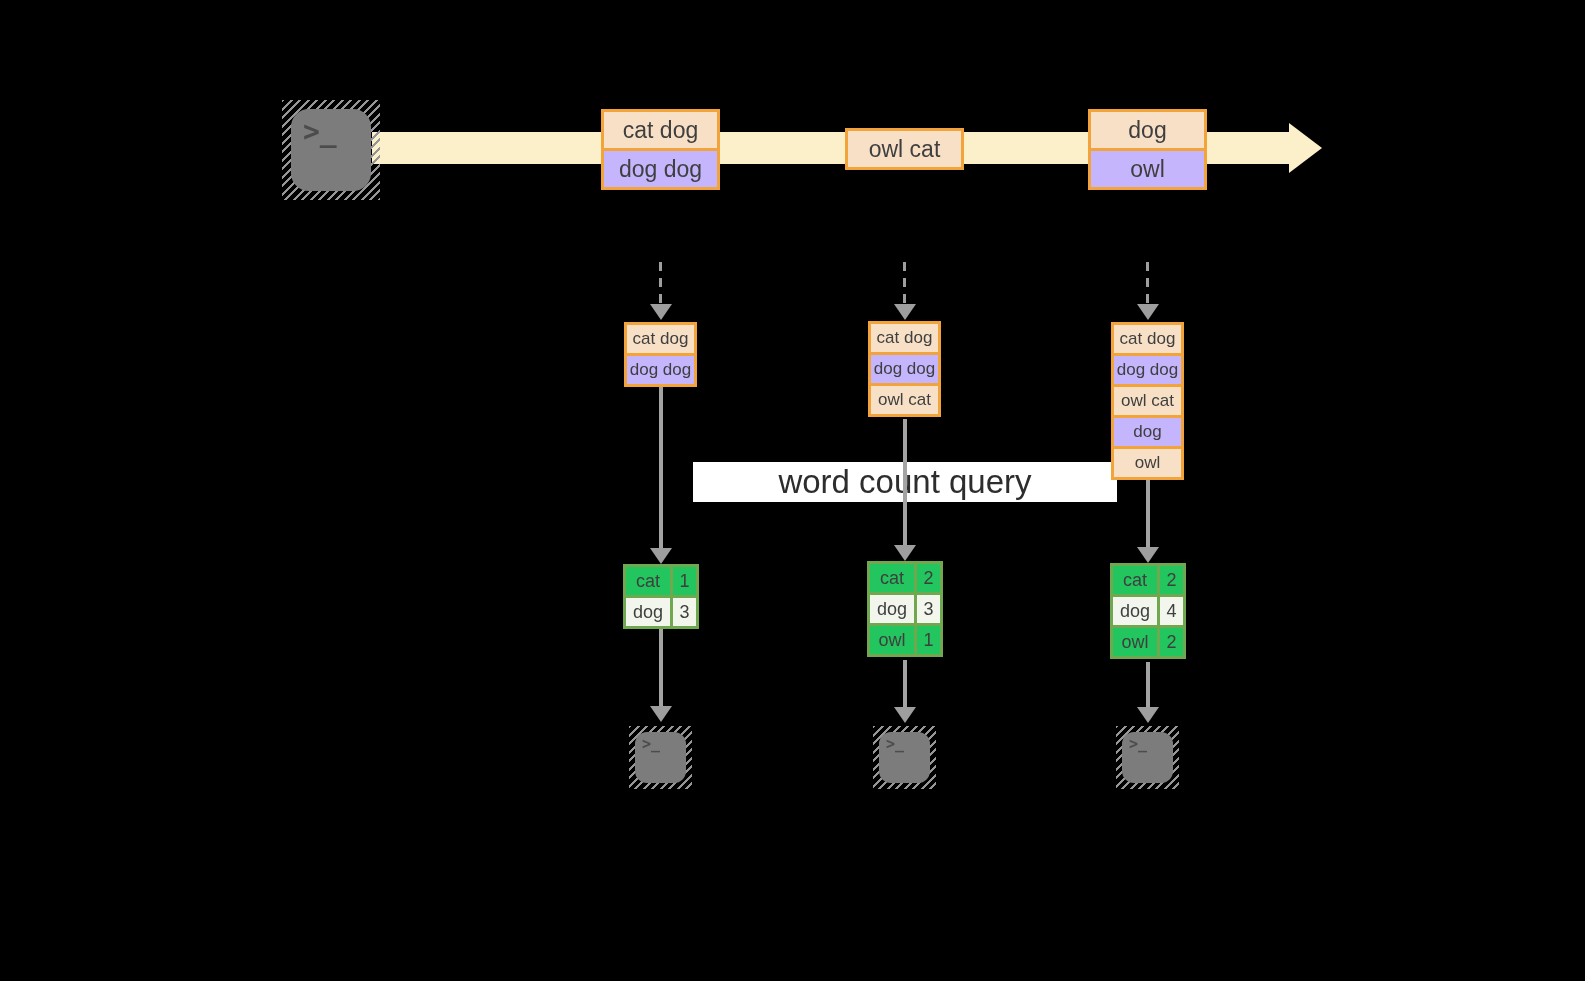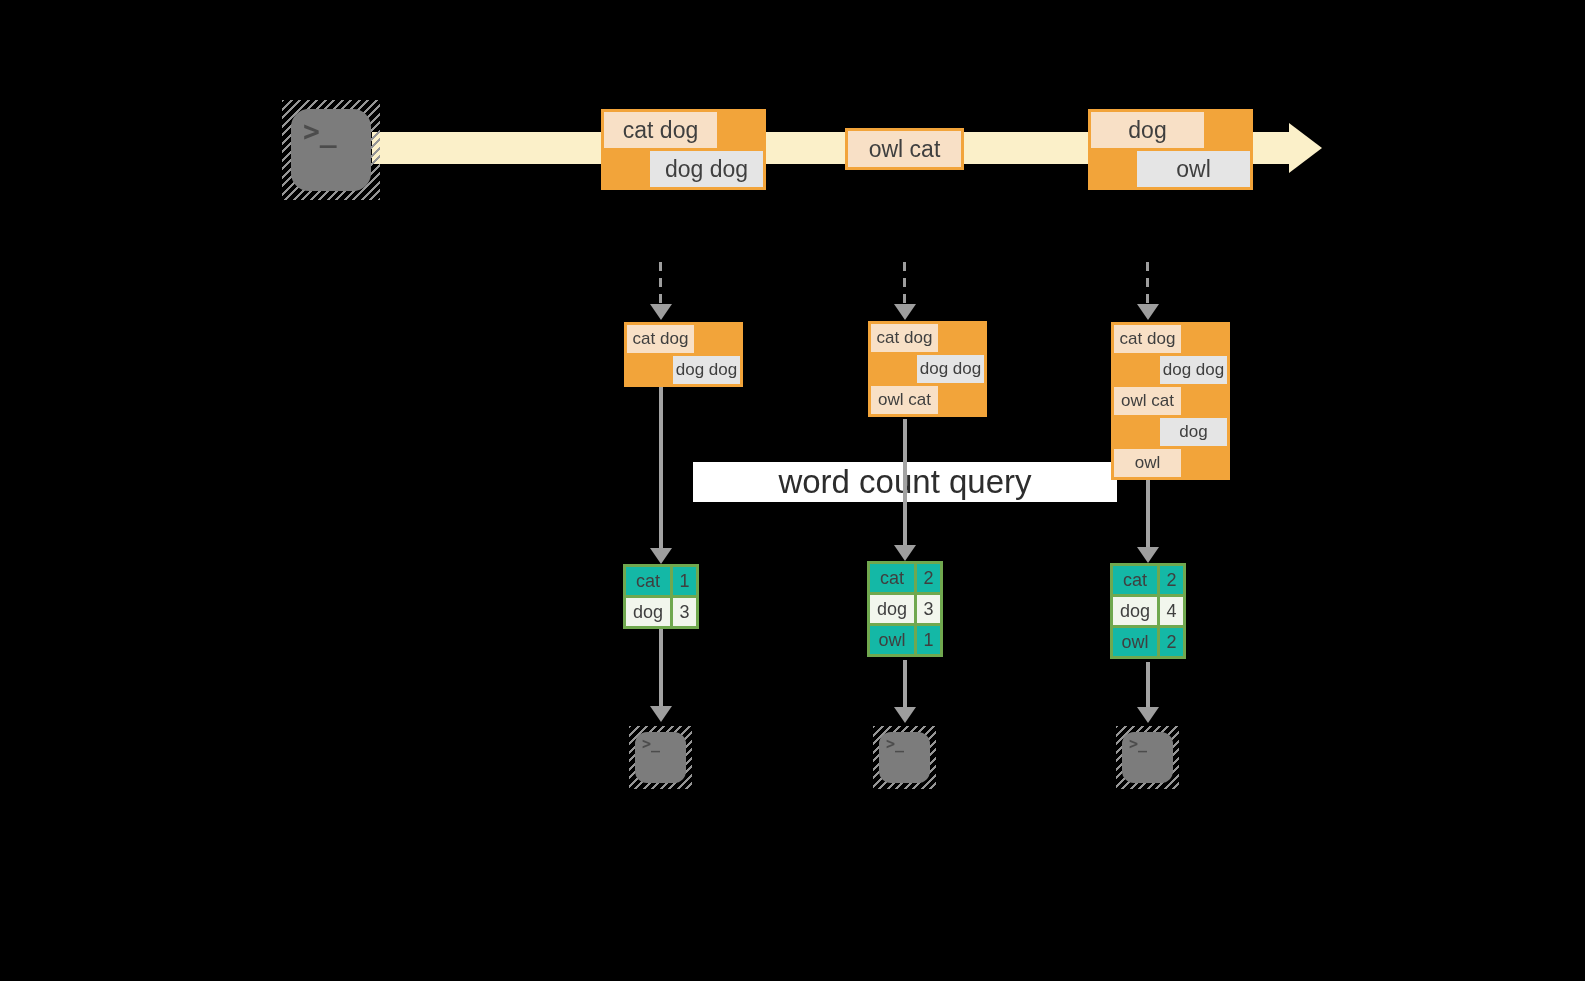--- a/index.html
+++ b/index.html
@@ -25,37 +25,37 @@
     font-weight:bold; color:#4C4C4C; }
   .big .term-glyph { font-size:28px; left:12px; top:6px; }
   .small .term-glyph { font-size:15px; left:7px; top:3px; }
   
   .obox { position:absolute; z-index:3; background:#F2A43A; padding:3px;
     display:flex; flex-direction:column; gap:3px; }
   .ocell { text-align:center; color:#3F3F3F; }
   .stream-cell { width:113px; height:36px; line-height:36px; font-size:23px; }
   .acc-cell { width:67px; height:28px; line-height:28px; font-size:17px; }
   .peach { background:#F8E0C6; }
-  .cream { background:#e5e5e5;margin-left:46px; }
+  .cream { background:#c4b5fd; }
   
   .vline { position:absolute; z-index:2; }
   .dash { width:3px; background:repeating-linear-gradient(180deg,#9E9E9E 0px,#9E9E9E 9px,transparent 9px,transparent 16px); }
   .solid { width:4px; background:#A3A3A3; }
   .head { position:absolute; z-index:2; width:0; height:0;
     border-left:11px solid transparent; border-right:11px solid transparent;
     border-top:16px solid #9E9E9E; }
   
   .query-band { position:absolute; left:693px; top:462px; width:424px; height:40px;
     background:#FFFFFF; z-index:1; text-align:center; }
   .query-band span { font-size:33px; line-height:40px; color:#2D2D2D; }
   
   .gtable { position:absolute; z-index:3; background:#70A84F; padding:3px;
     display:grid; grid-template-columns:44px 23px; gap:3px; }
   .gcell { height:28px; line-height:28px; text-align:center; font-size:18px; color:#3F3F3F; }
-  .g-dark { background:#14b8a6;text-align:center; }
+  .g-dark { background:#22c55e;text-align:center; }
   .g-light { background:#F2F6ED; }
 </style>
 </head>
 <body>
 
 <div class="canvas">
 
   <div class="stream-band"></div>
   <div class="stream-head"></div>
 

